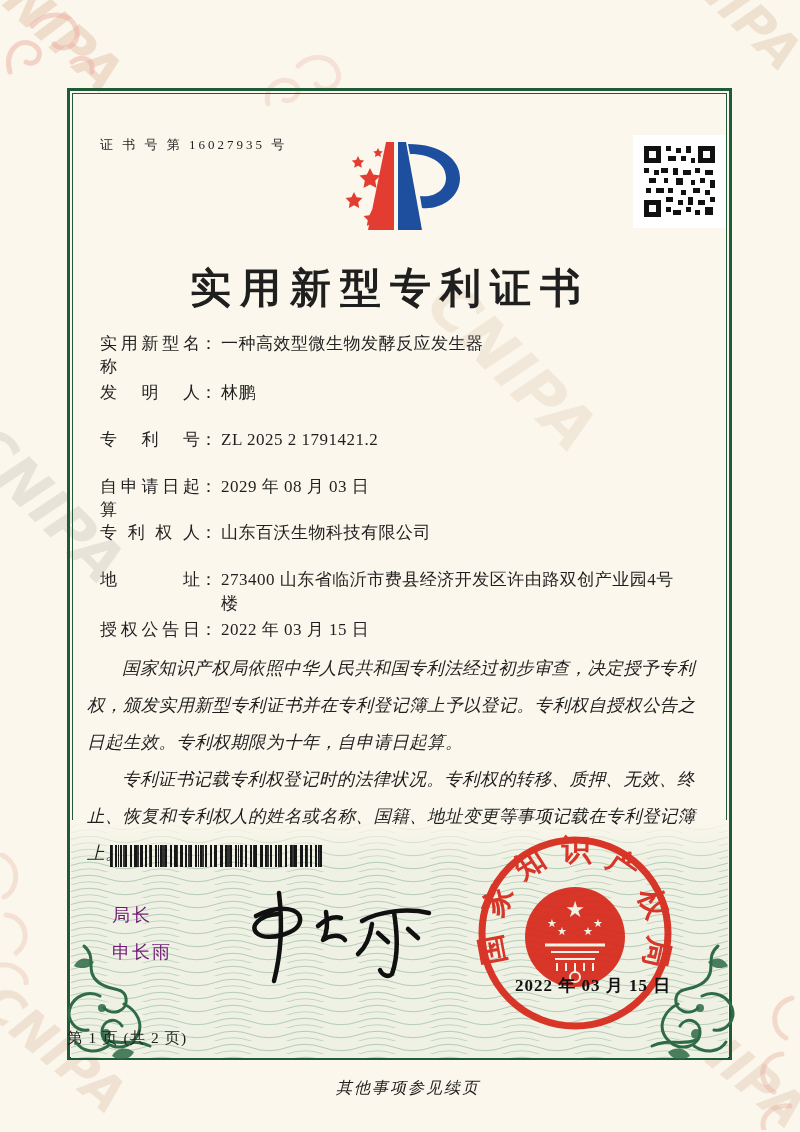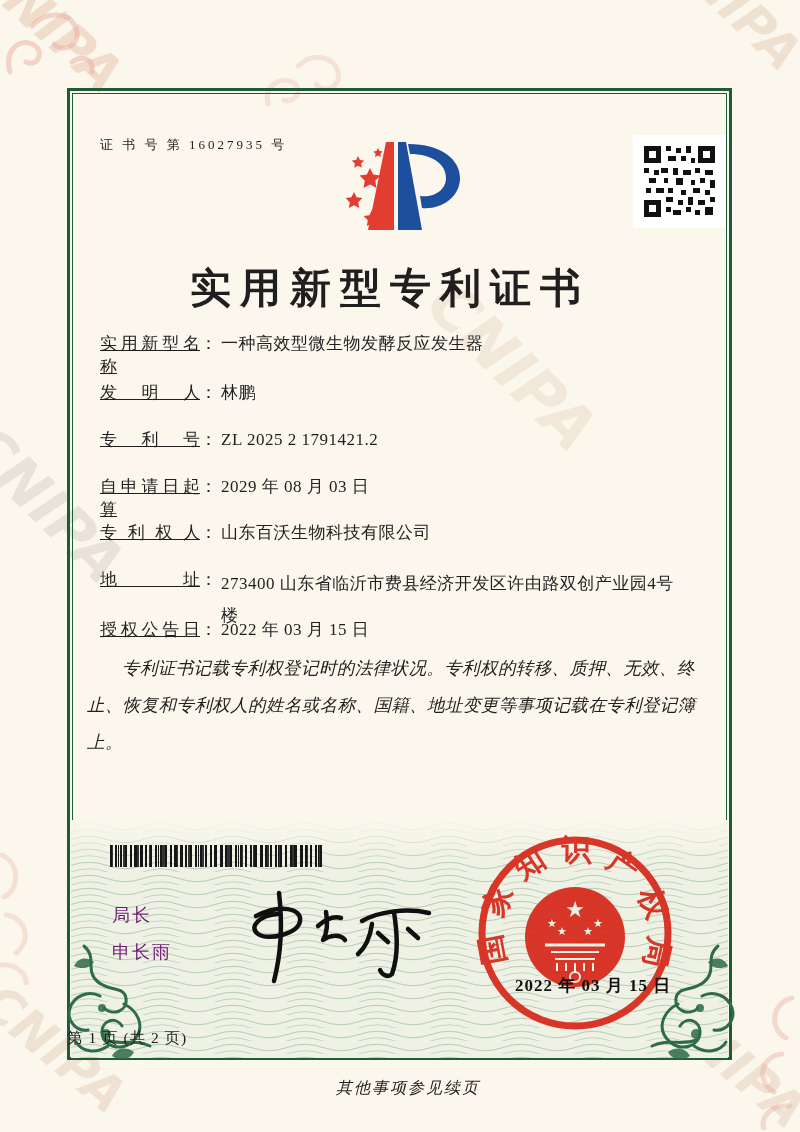--- a/index.html
+++ b/index.html
@@ -47,25 +47,25 @@
   .cert-no{position:absolute;left:100px;top:136px;font-size:13px;letter-spacing:3px;}
   .title{
     position:absolute;left:67px;top:238px;width:646px;text-align:center;
     font-size:41px;font-weight:bold;letter-spacing:9px;margin-top:23px;
   }
   .qr-box{position:absolute;left:633px;top:135px;width:93px;height:93px;background:#fff;}
   
   .row{position:absolute;left:100px;width:600px;font-size:17px;line-height:23px;}
   .f-label{
     display:inline-block;width:100px;vertical-align:top;
-    text-align:justify;text-align-last:justify;text-decoration:underline;
+    text-align:justify;text-align-last:justify;
   }
   .f-colon{display:inline-block;vertical-align:top;}
   .f-value{display:inline-block;vertical-align:top;margin-left:4px;letter-spacing:.5px;}
-  .f-value.wrap{width:462px;line-height:32px;}
+  .f-value.wrap{width:462px;line-height:24px;}
   .pair2{position:absolute;left:320px;top:0;}
   .pair2 .f-label2{display:inline-block;letter-spacing:2px;}
   
   .paras{
     position:absolute;left:87px;top:650px;width:626px;
     font-size:17.5px;line-height:37px;font-style:italic;letter-spacing:.4px;
   }
   .paras p{margin:0;text-indent:2em;}
   
   .barcode{
@@ -235,20 +235,21 @@
   <span class="f-label">专利权人</span><span class="f-colon">：</span><span class="f-value">山东百沃生物科技有限公司</span>
 </div>
 <div class="row" style="top:568px">
   <span class="f-label">地址</span><span class="f-colon">：</span><span class="f-value wrap">273400 山东省临沂市费县经济开发区许由路双创产业园4号楼</span>
 </div>
 <div class="row" style="top:618px">
   <span class="f-label">授权公告日</span><span class="f-colon">：</span><span class="f-value">2022 年 03 月 15 日</span>
 </div>
 
 <div class="paras">
+  <p>国家知识产权局依照中华人民共和国专利法经过初步审查，决定授予专利权，颁发实用新型专利证书并在专利登记簿上予以登记。专利权自授权公告之日起生效。专利权期限为十年，自申请日起算。</p>
   <p>专利证书记载专利权登记时的法律状况。专利权的转移、质押、无效、终止、恢复和专利权人的姓名或名称、国籍、地址变更等事项记载在专利登记簿上。</p>
 </div>
 
 <div class="barcode"></div>
 
 <div class="signer">
   <div>局长</div>
   <div>申长雨</div>
 </div>
 

